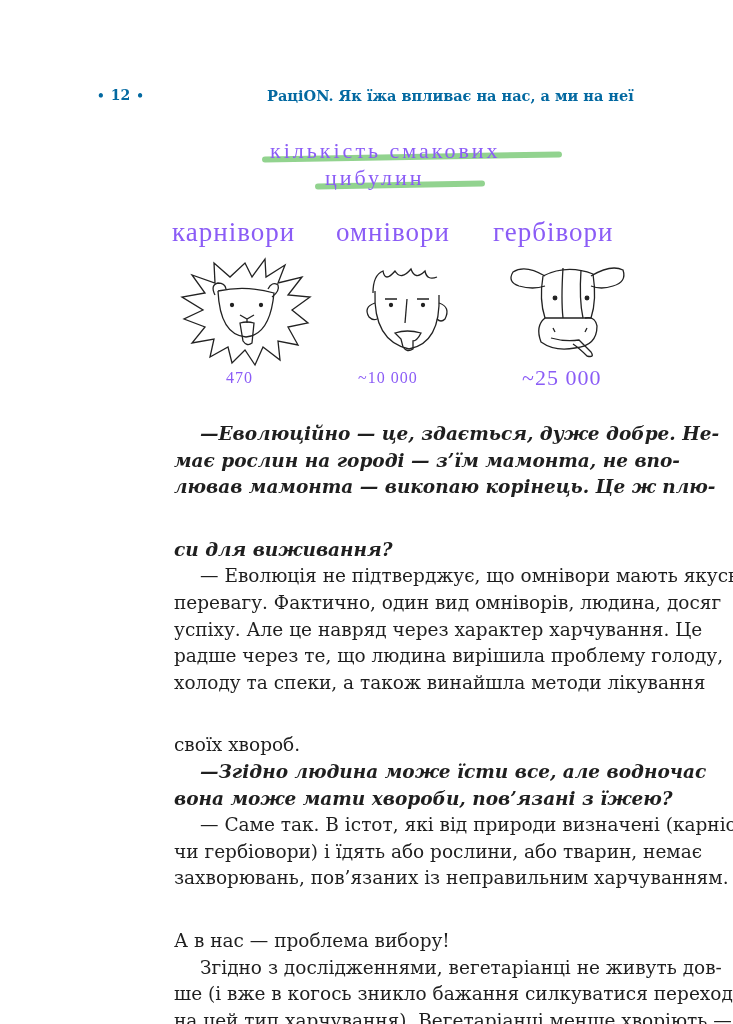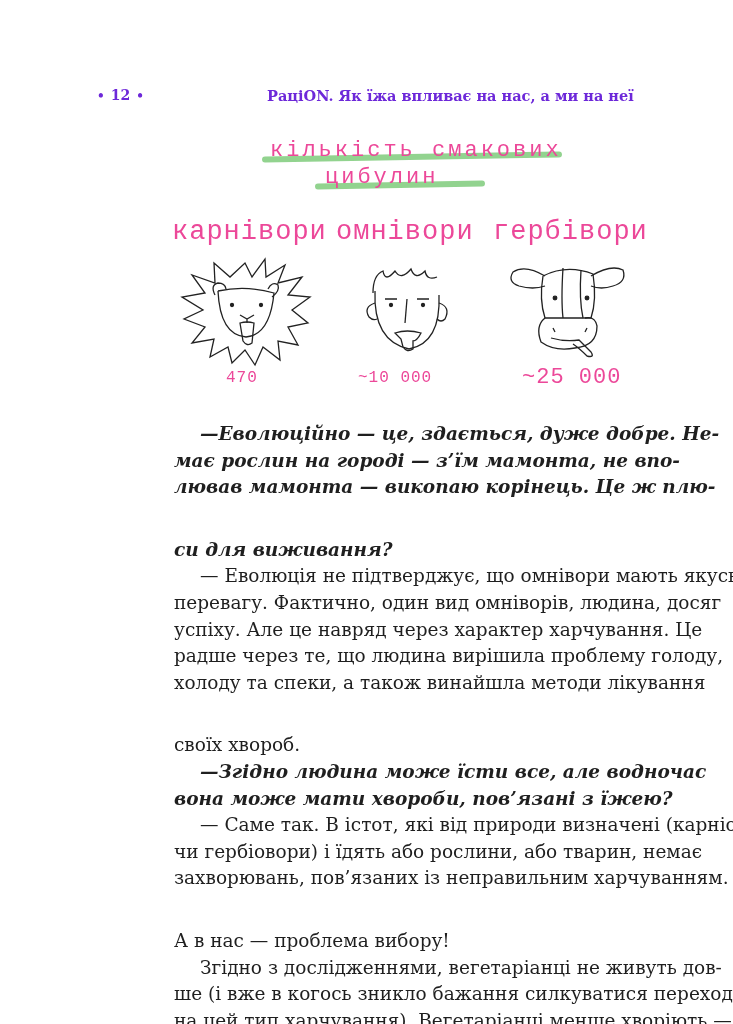--- a/index.html
+++ b/index.html
@@ -1,25 +1,25 @@
 <!DOCTYPE html>
 <html><head>
 <meta charset="utf-8">
 <style>
   html, body { margin: 0; padding: 0; background: #ffffff; }
   body { width: 733px; height: 1024px; position: relative; overflow: hidden;
          font-family: "DejaVu Serif", "Liberation Serif", serif; color: #1f1f1f; }
   .header { position: absolute; top: 87px; left: 0; width: 733px; height: 22px;
-            color: #6d28d9; font-family: "DejaVu Serif", serif; font-weight: bold; font-size: 14px; }
+            color: #0369a1; font-family: "DejaVu Serif", serif; font-weight: bold; font-size: 14px; }
   .folio { position: absolute; left: 91px; top: 0; white-space: nowrap; }
   .folio .dot { font-size: 12px; margin: 0 6px; }
   .running-title { position: absolute; left: 267px; top: 0; white-space: nowrap; font-size: 14.5px; }
 
   .illus { position: absolute; left: 0; top: 125px; width: 733px; height: 280px; }
-  .hand { font-family: Liberation Mono, monospace; font-weight: 300; color: #ec4899; position: absolute; white-space: nowrap; letter-spacing: 1px; }
+  .hand { font-family: Liberation Serif, serif; font-weight: 300; color: #8b5cf6; position: absolute; white-space: nowrap; letter-spacing: 1px; }
   .title1 { left: 270px; top: 13px; font-size: 22px; letter-spacing: 3px; }
   .title2 { left: 325px; top: 40px; font-size: 22px; letter-spacing: 3px; }
   .ul { position: absolute; height: 6px; background: #6ec46a; opacity: .75; border-radius: 3px; }
   .cat { top: 92px; font-size: 27px; letter-spacing: 1px; }
   .num { font-size: 16px; top: 244px; }
 
   .body { position: absolute; left: 174px; top: 421px; width: 482px;
           font-size: 18.5px; line-height: 26.6px; }
   .line { white-space: nowrap; display: block; text-align: justify; text-align-last: justify; height: 26.6px; }
   .line.last { text-align-last: left; margin-top: 36px; }

